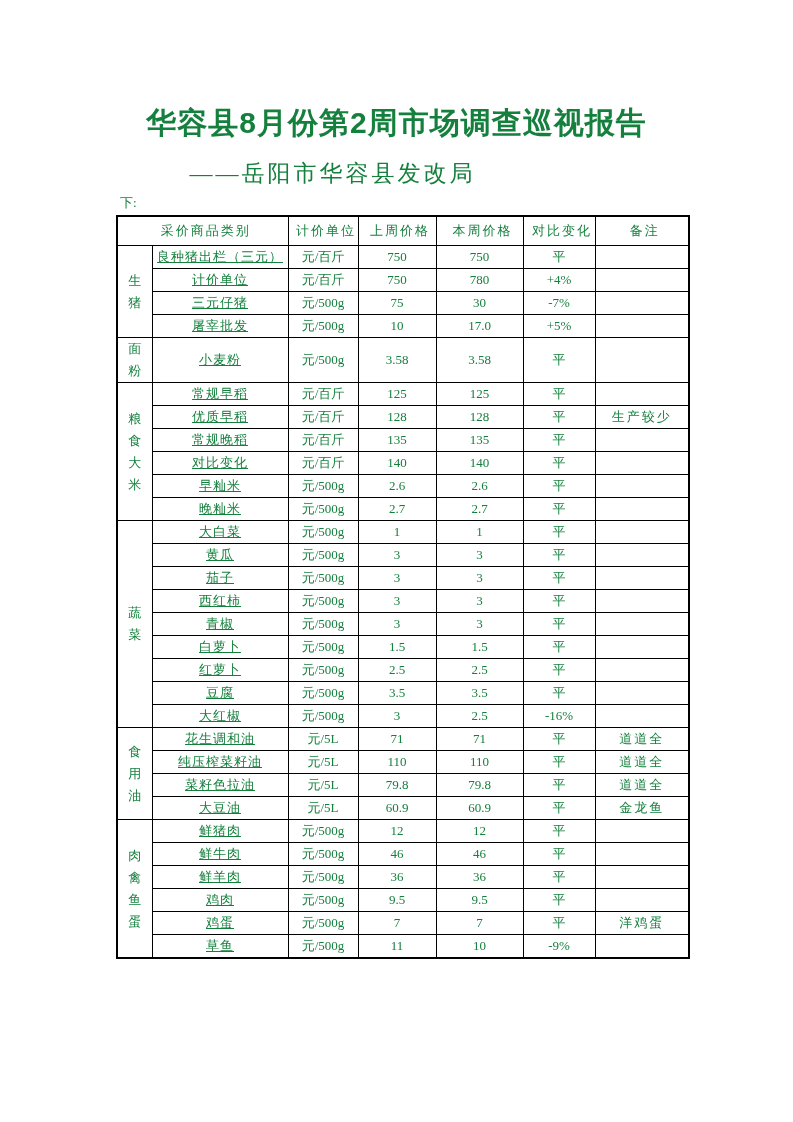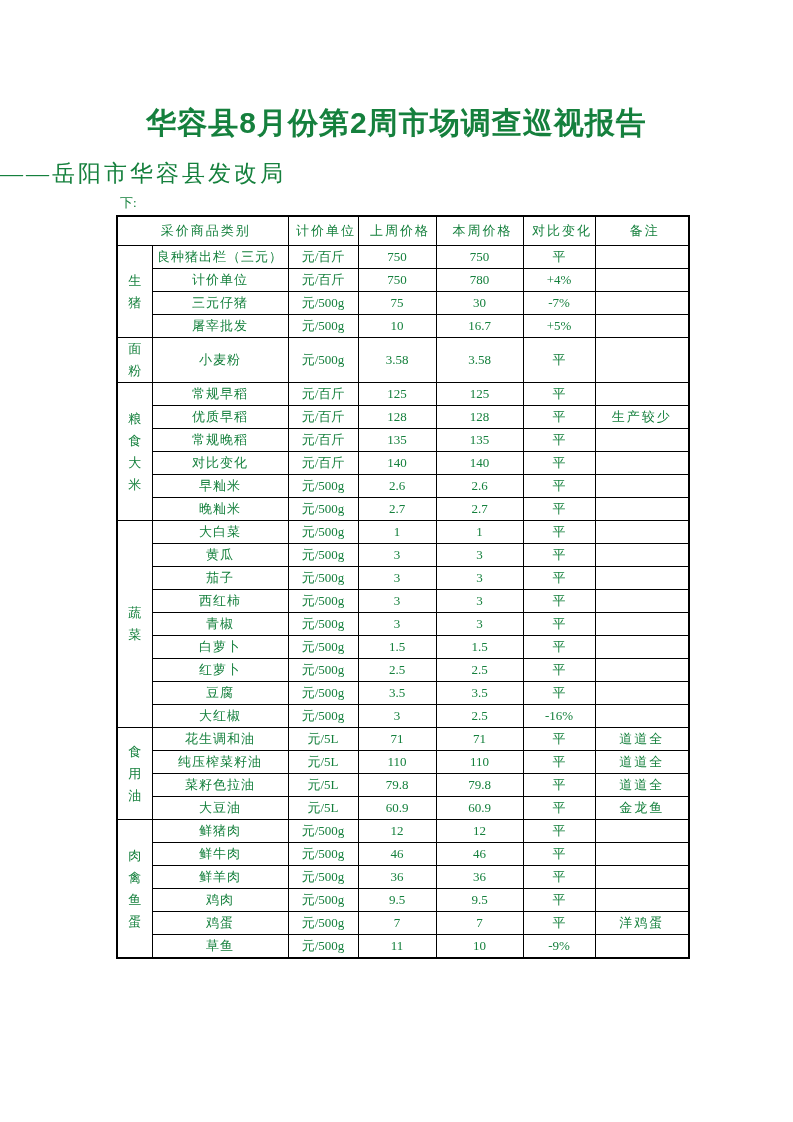--- a/index.html
+++ b/index.html
@@ -18,21 +18,21 @@
     padding-top: 97px;
     text-align: center;
     font-size: 30px;
     line-height: 36px;
     font-weight: bold;
     font-family: "Liberation Sans", "DejaVu Sans", sans-serif;
     letter-spacing: 1px;
   }
   .byline {
     margin: 20px 128px 0 0;
-    text-align: left;
+    text-align: center;
     font-size: 23px;
     line-height: 26px;
     letter-spacing: 3px;
   }
   .intro {
     width: 560px;
     margin: 4px 0 0 120px;
     font-size: 26px;
   }
   .pline {
@@ -67,21 +67,21 @@
     letter-spacing: 2px;
     padding-left: 6px;
   }
   table.price td { height: 22px; }
   table.price tr.tall td { height: 44px; }
   td.group-label {
     white-space: pre-line;
     line-height: 22px;
     letter-spacing: 0;
   }
-  td.c0 { letter-spacing: 1px; }
+  td.c0 { letter-spacing: 1px; text-decoration: underline; }
   td.c5 { letter-spacing: 2px; }
 </style>
 </head>
 <body>
 
 <div class="page">
   <h1 class="title">华容县8月份第2周市场调查巡视报告</h1>
   <div class="byline">——岳阳市华容县发改局</div>
   <div class="xia">下:</div>
 
@@ -129,21 +129,21 @@
           <td class="c1">元/500g</td>
           <td class="c2">75</td>
           <td class="c3">30</td>
           <td class="c4">-7%</td>
           <td class="c5"></td>
         </tr>
         <tr>
           <td class="c0">屠宰批发</td>
           <td class="c1">元/500g</td>
           <td class="c2">10</td>
-          <td class="c3">16.7</td>
+          <td class="c3">17.0</td>
           <td class="c4">+5%</td>
           <td class="c5"></td>
         </tr>
         <tr class="tall">
           <td rowspan="1" class="group-label">面
 粉</td>
           <td class="c0">小麦粉</td>
           <td class="c1">元/500g</td>
           <td class="c2">3.58</td>
           <td class="c3">3.58</td>

